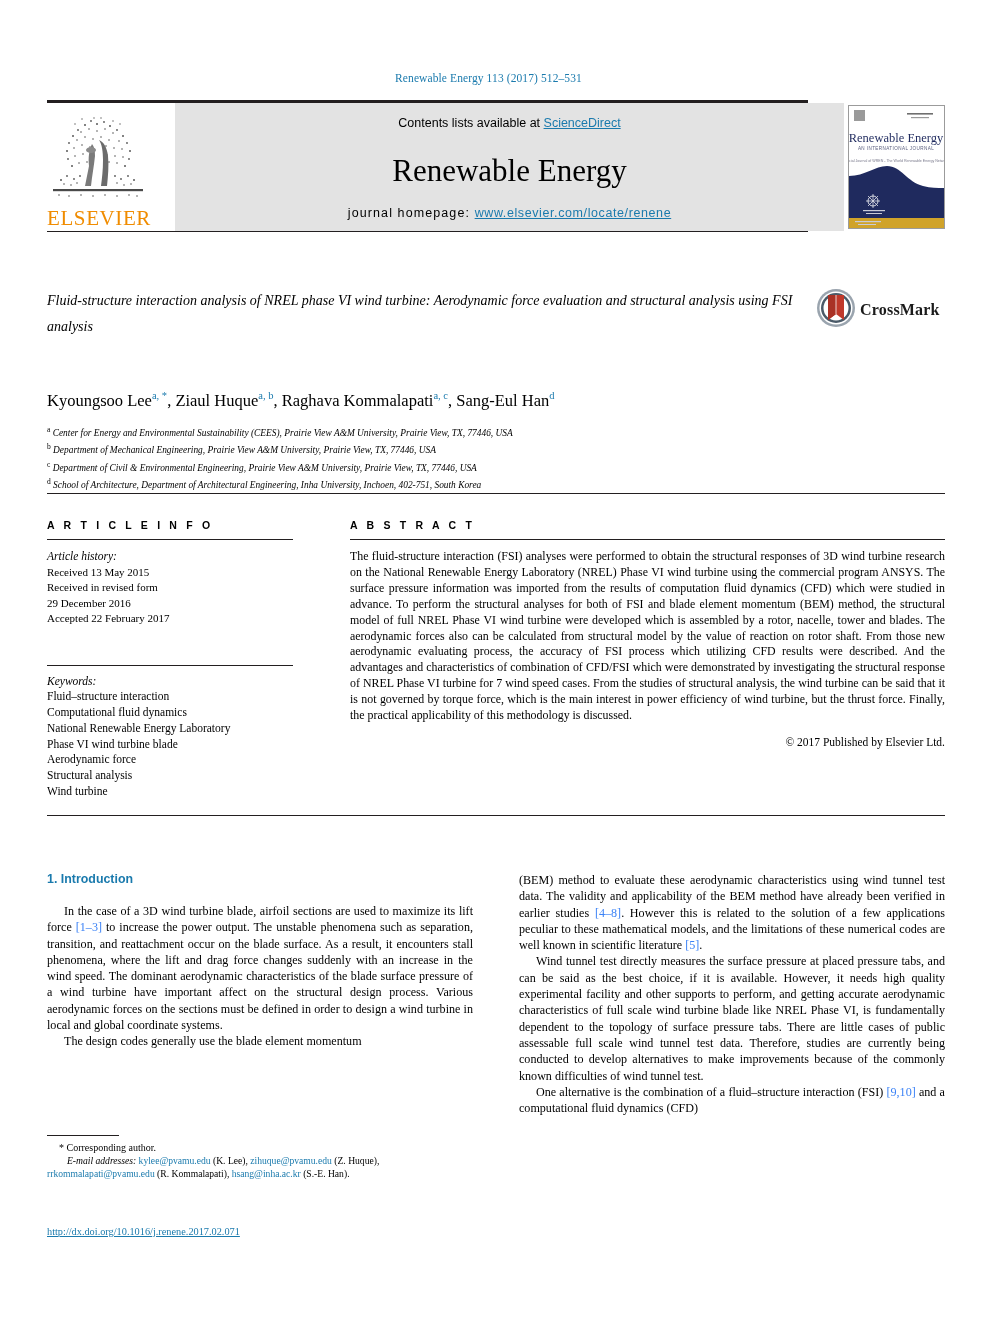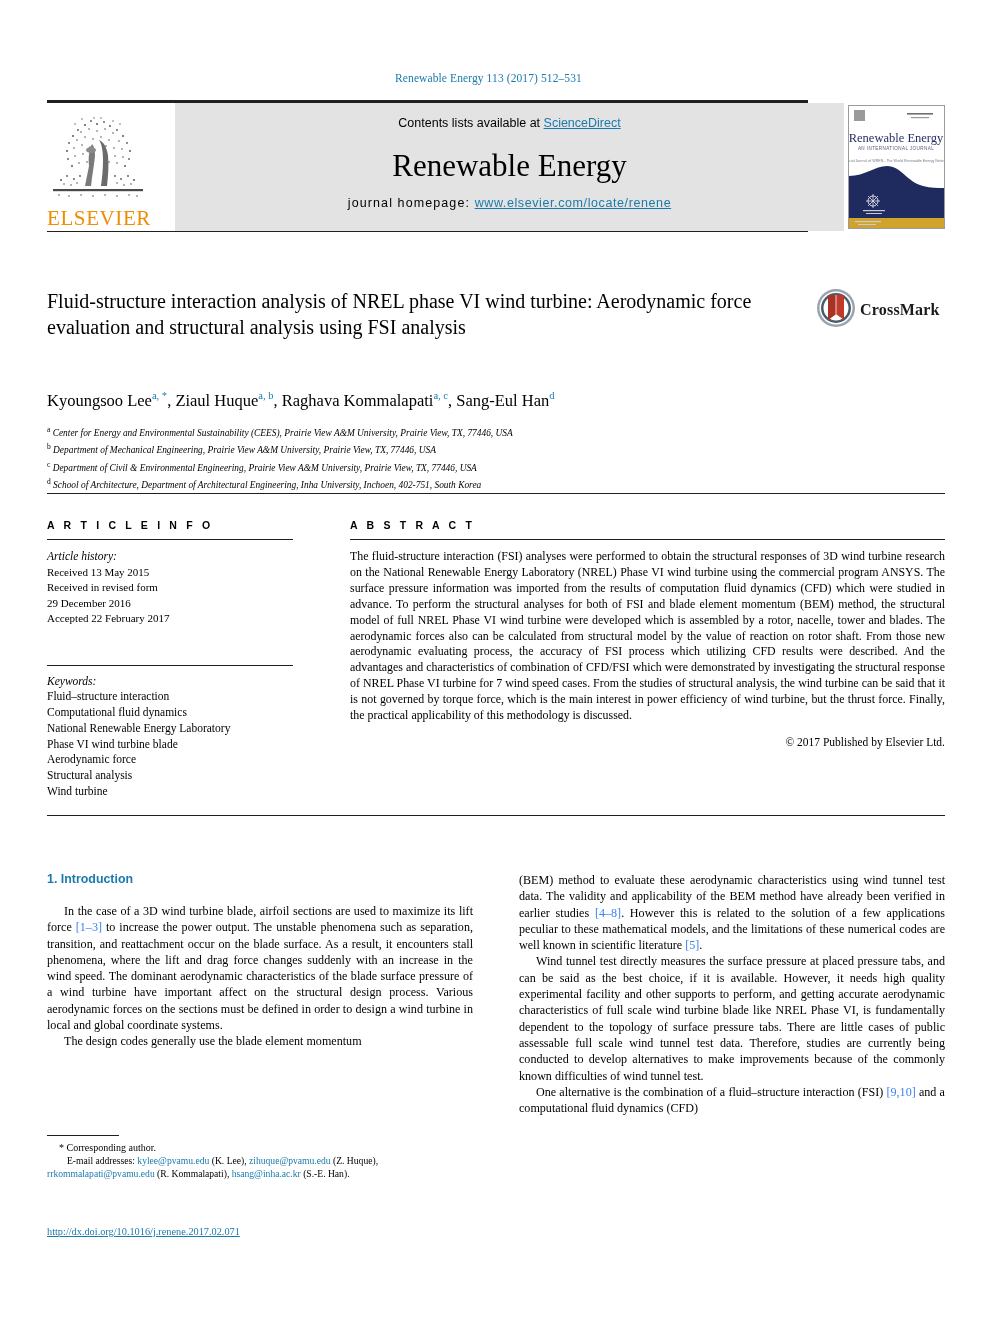--- a/index.html
+++ b/index.html
@@ -70,21 +70,21 @@
     line-height: 1;
     margin-top: 1px;
   }
   .journal-banner {
     flex: 1 1 auto;
     background: #e3e3e3;
     display: flex;
     flex-direction: column;
     align-items: center;
     justify-content: space-between;
-    padding: 13px 0 21px 0;
+    padding: 13px 0 11px 0;
     box-sizing: border-box;
     margin-left: 4px;
     margin-right: 4px;
   }
   .contents-line {
     font-family: "Liberation Sans", sans-serif;
     font-size: 12.5px;
     color: #000;
   }
   .contents-line .sd {
@@ -126,25 +126,26 @@
 
   
   .title-area {
     position: absolute;
     top: 288px;
     left: 47px;
     width: 760px;
   }
   .paper-title {
     font-family: "Liberation Serif", serif;
-    font-size: 20px;
+    font-size: 14px;
     line-height: 26px;
     font-weight: normal;
     margin: 0;
     color: #000;
+    font-style: italic;
   }
   .crossmark {
     position: absolute;
     top: 287px;
     left: 816px;
     width: 130px;
     height: 45px;
     display: flex;
     align-items: center;
   }
@@ -320,21 +321,21 @@
     height: 1px;
     background: #231f20;
     margin-bottom: 5px;
   }
   .footnote-text {
     font-size: 9.6px;
     line-height: 13.2px;
     color: #000;
   }
   .footnote-text .star { font-size: 10px; }
-  .footnote-text .em { }
+  .footnote-text .em { font-style: italic; }
   .footnote-text a.mail {
     color: #1a7aad;
     text-decoration: none;
     text-align: center;
   }
   .doi-block {
     position: absolute;
     left: 47px;
     top: 1225px;
     width: 426px;

